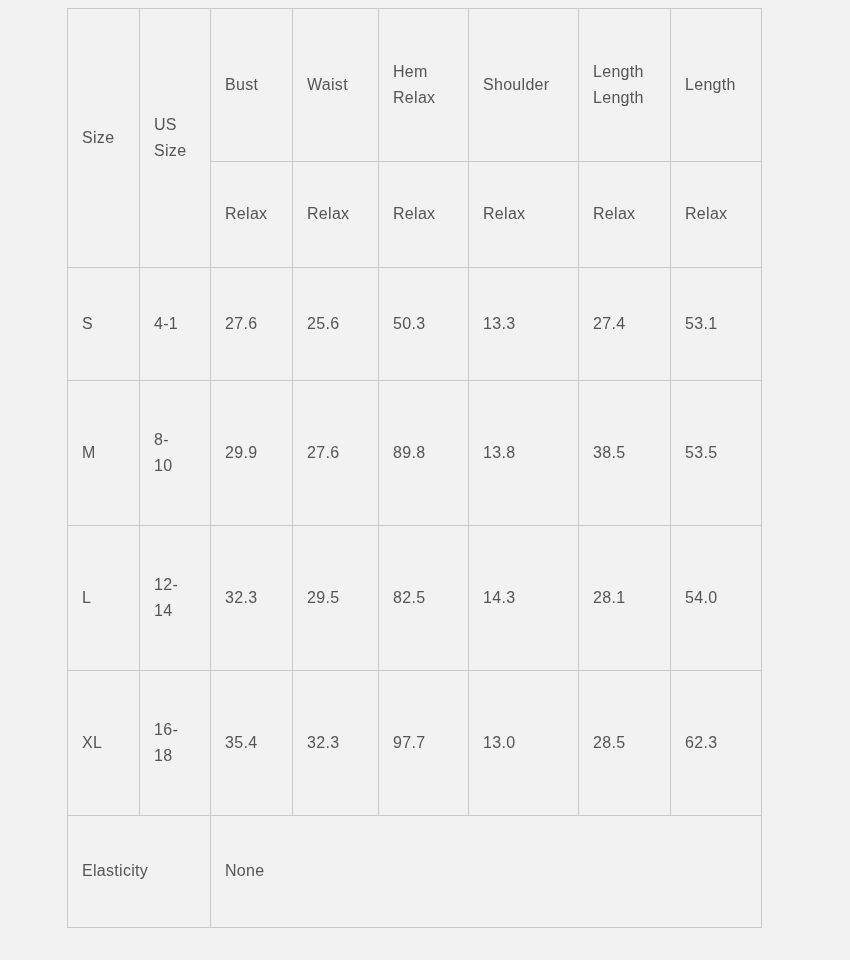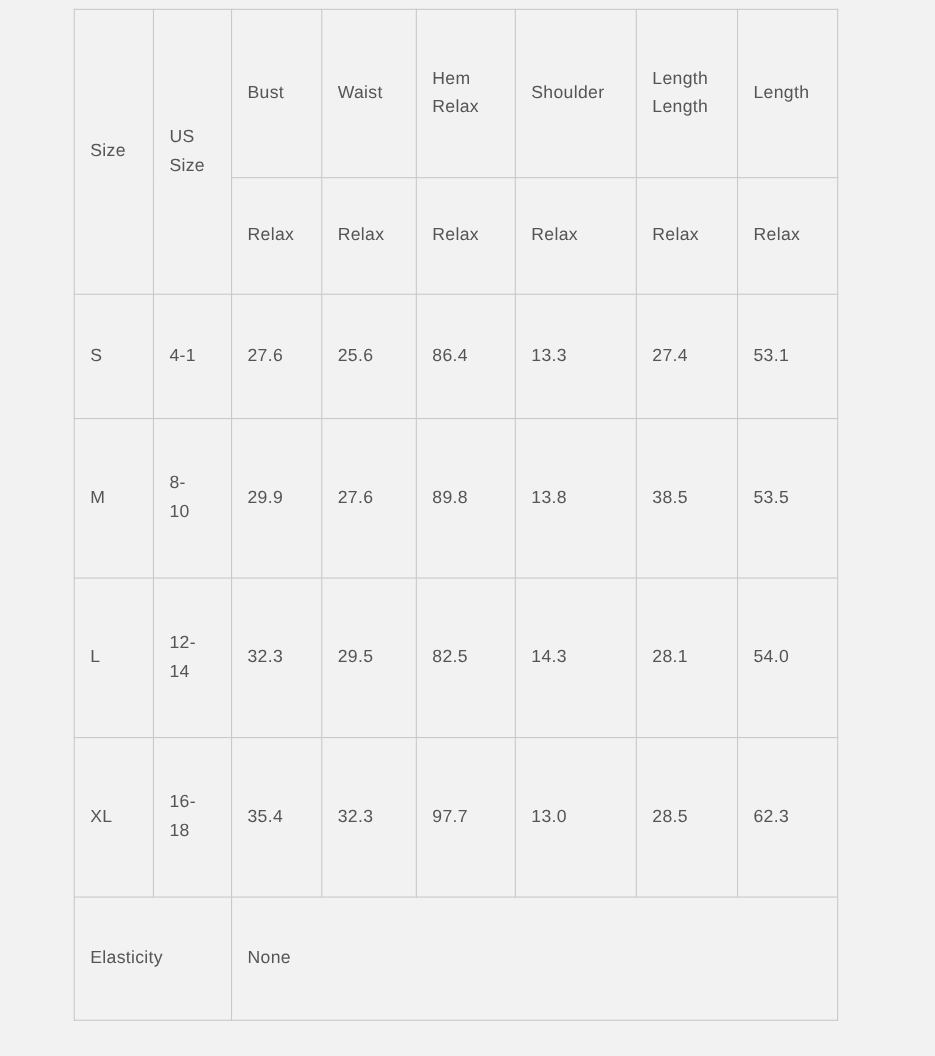--- a/index.html
+++ b/index.html
@@ -118,21 +118,21 @@
         <td>Relax</td>
       </tr>
 
       <tr class="row-data">
         <td>S</td>
         <td>
           <div>4-1</div>
         </td>
         <td>27.6</td>
         <td>25.6</td>
-        <td>86.4</td>
+        <td>50.3</td>
         <td>13.3</td>
         <td>27.4</td>
         <td>53.1</td>
       </tr>
 
       <tr class="row-data-tall">
         <td>M</td>
         <td>
           <div>8-</div>
           <div>10</div>

